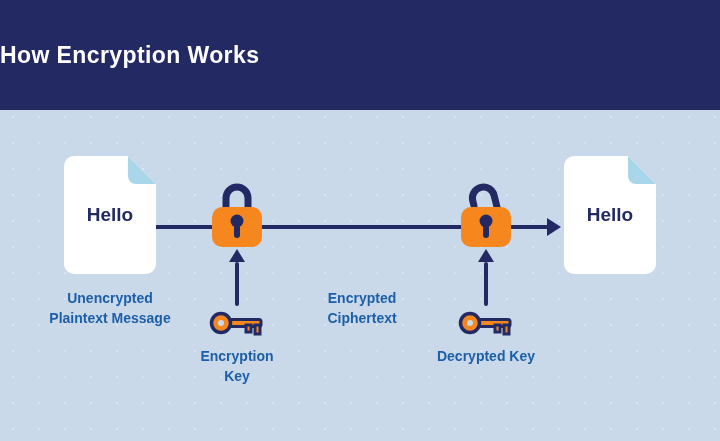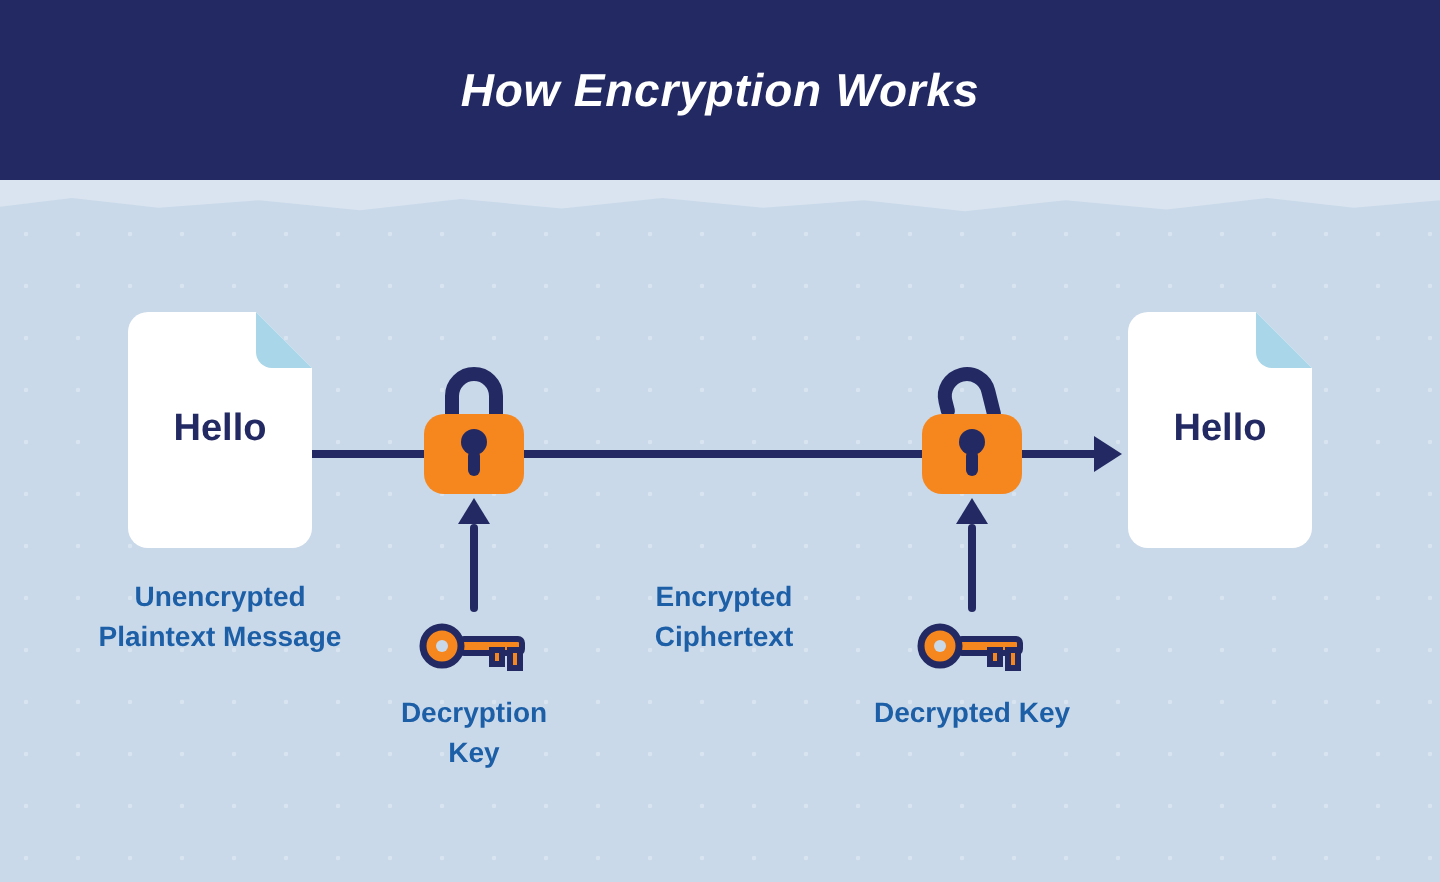--- a/index.html
+++ b/index.html
@@ -7,24 +7,23 @@
     font-family: "Liberation Sans", "DejaVu Sans", sans-serif;
     background:#c9d9e9;
   }
   .stage {
     position:relative; width:720px; height:441px;
     background:#c9d9e9; overflow:hidden;
     background-image: radial-gradient(rgba(255,255,255,0.28) 1px, transparent 1.3px);
     background-size: 26px 26px;
   }
   .header {
-    position:absolute; left:0; top:0; width:720px; height:90px;
-    background:#232a63; display:flex; align-items:center; justify-content:center;
+    position:absolute; left:0; top:0; width:720px; height:110px;
+    background:#232a63; display:flex; align-items:center; justify-content:flex-start;
     z-index:3;
-    font-style:italic;
   }
   .header h1 {
     color:#ffffff; font-size:23px; font-weight:bold; letter-spacing:0.4px;
   }
   .torn-band {
     position:absolute; left:0; top:88px; width:720px; height:22px;
     background:#dae4f0; z-index:0;
     clip-path: polygon(0 0,100% 0,100% 55%,94% 72%,88% 50%,81% 76%,74% 55%,67% 80%,60% 55%,53% 72%,46% 50%,39% 74%,32% 52%,25% 78%,18% 55%,11% 72%,5% 50%,0 70%);
   }
   
@@ -99,21 +98,21 @@
     <rect x="25" y="48" width="6" height="13" rx="3" fill="#232a63"></rect>
   </svg>
 
   <svg class="icon-abs" style="left:208px; top:306px;" width="58" height="34" viewBox="0 0 58 34">
     <rect x="22" y="13.5" width="31" height="7" rx="2" fill="#f6871f" stroke="#232a63" stroke-width="3"></rect>
     <rect x="38" y="19" width="5" height="7" fill="#f6871f" stroke="#232a63" stroke-width="3"></rect>
     <rect x="47" y="19" width="5" height="9" fill="#f6871f" stroke="#232a63" stroke-width="3"></rect>
     <circle cx="13" cy="17" r="9.5" fill="#f6871f" stroke="#232a63" stroke-width="3.5"></circle>
     <circle cx="13" cy="17" r="3" fill="#c9d9e9"></circle>
   </svg>
-  <div class="caption" style="left:187px; top:346px; width:100px;">Decryption Key</div>
+  <div class="caption" style="left:187px; top:346px; width:100px;">Encryption Key</div>
 
   <div class="caption" style="left:302px; top:288px; width:120px;">Encrypted Ciphertext</div>
 
   <svg class="icon-abs" style="left:458px; top:177px;" width="56" height="72" viewBox="0 0 56 72">
     <path d="M39 30 V18 a11 11 0 0 0 -22 0 V23" fill="none" stroke="#232a63" stroke-width="7" stroke-linecap="round" transform="rotate(-14 39 30)"></path>
     <rect x="3" y="30" width="50" height="40" rx="10" fill="#f6871f"></rect>
     <circle cx="28" cy="44" r="6.5" fill="#232a63"></circle>
     <rect x="25" y="48" width="6" height="13" rx="3" fill="#232a63"></rect>
   </svg>
 

